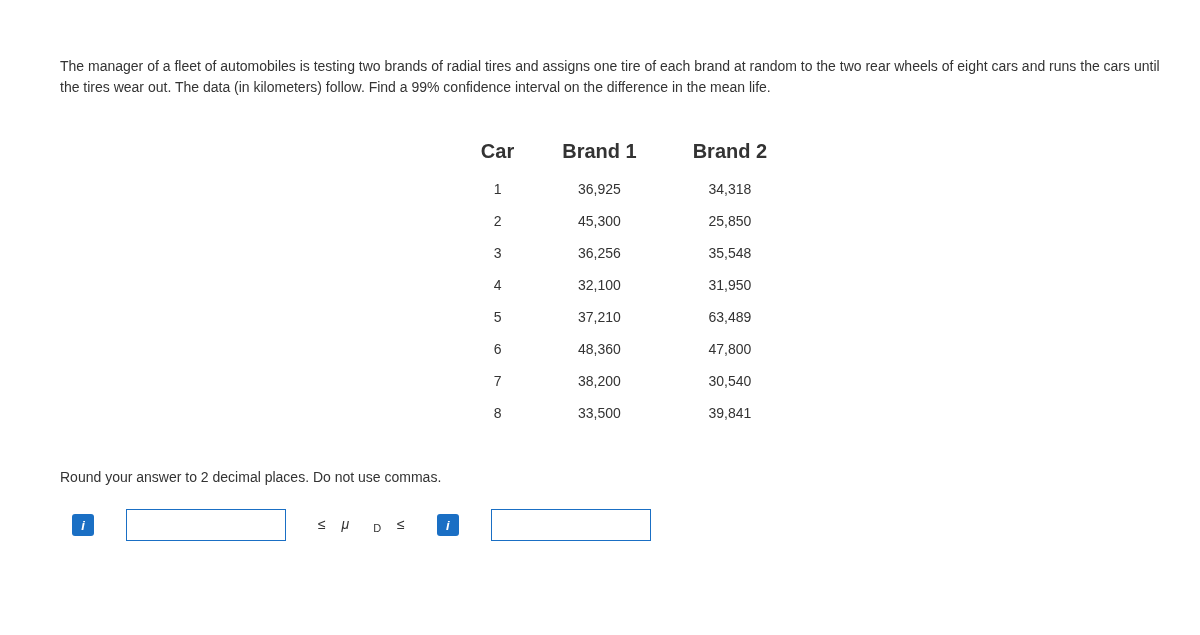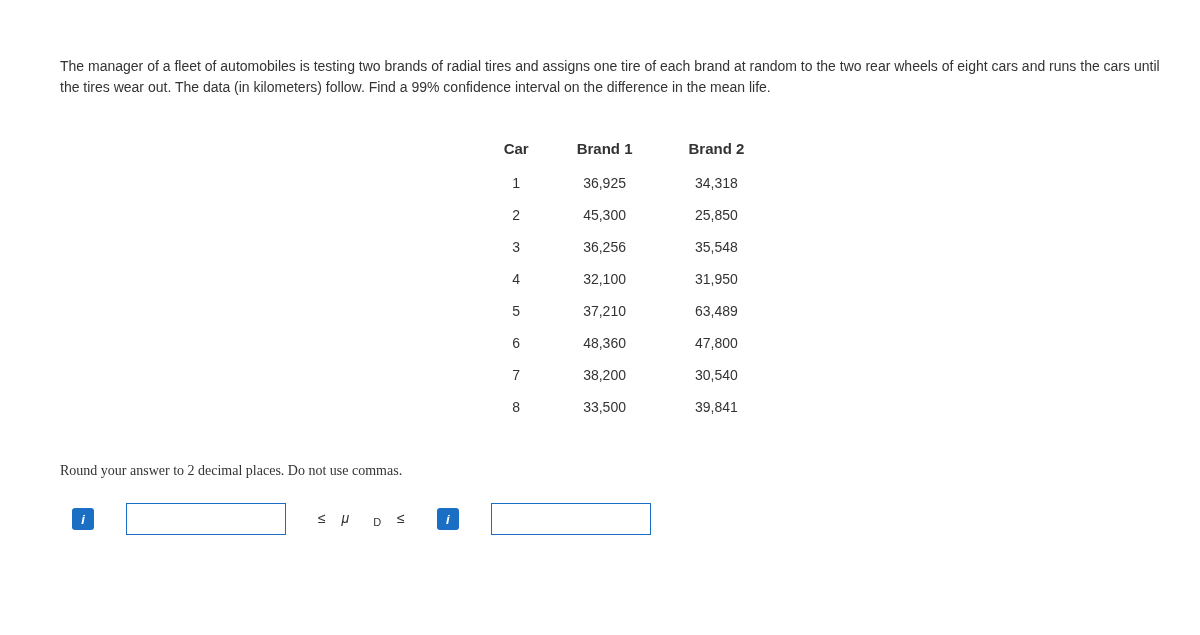--- a/index.html
+++ b/index.html
@@ -33,41 +33,40 @@
 
     table {
       border-collapse: collapse;
       font-size: 14px;
     }
 
     table th {
       font-weight: bold;
       text-align: center;
       padding: 6px 28px 10px 28px;
-      font-size: 15px;
+      font-size: 20px;
     }
 
     table th.car-col {
       padding-right: 20px;
     }
 
     table td {
       text-align: center;
       padding: 8px 28px;
       font-size: 14px;
     }
 
     table td.car-num {
       padding-right: 20px;
     }
 
     .round-note {
       font-size: 14px;
       margin-bottom: 12px;
-      font-family: Liberation Serif, serif;
     }
 
     .answer-row {
       display: flex;
       align-items: center;
       gap: 8px;
       flex-wrap: nowrap;
     }
 
     .info-badge {

